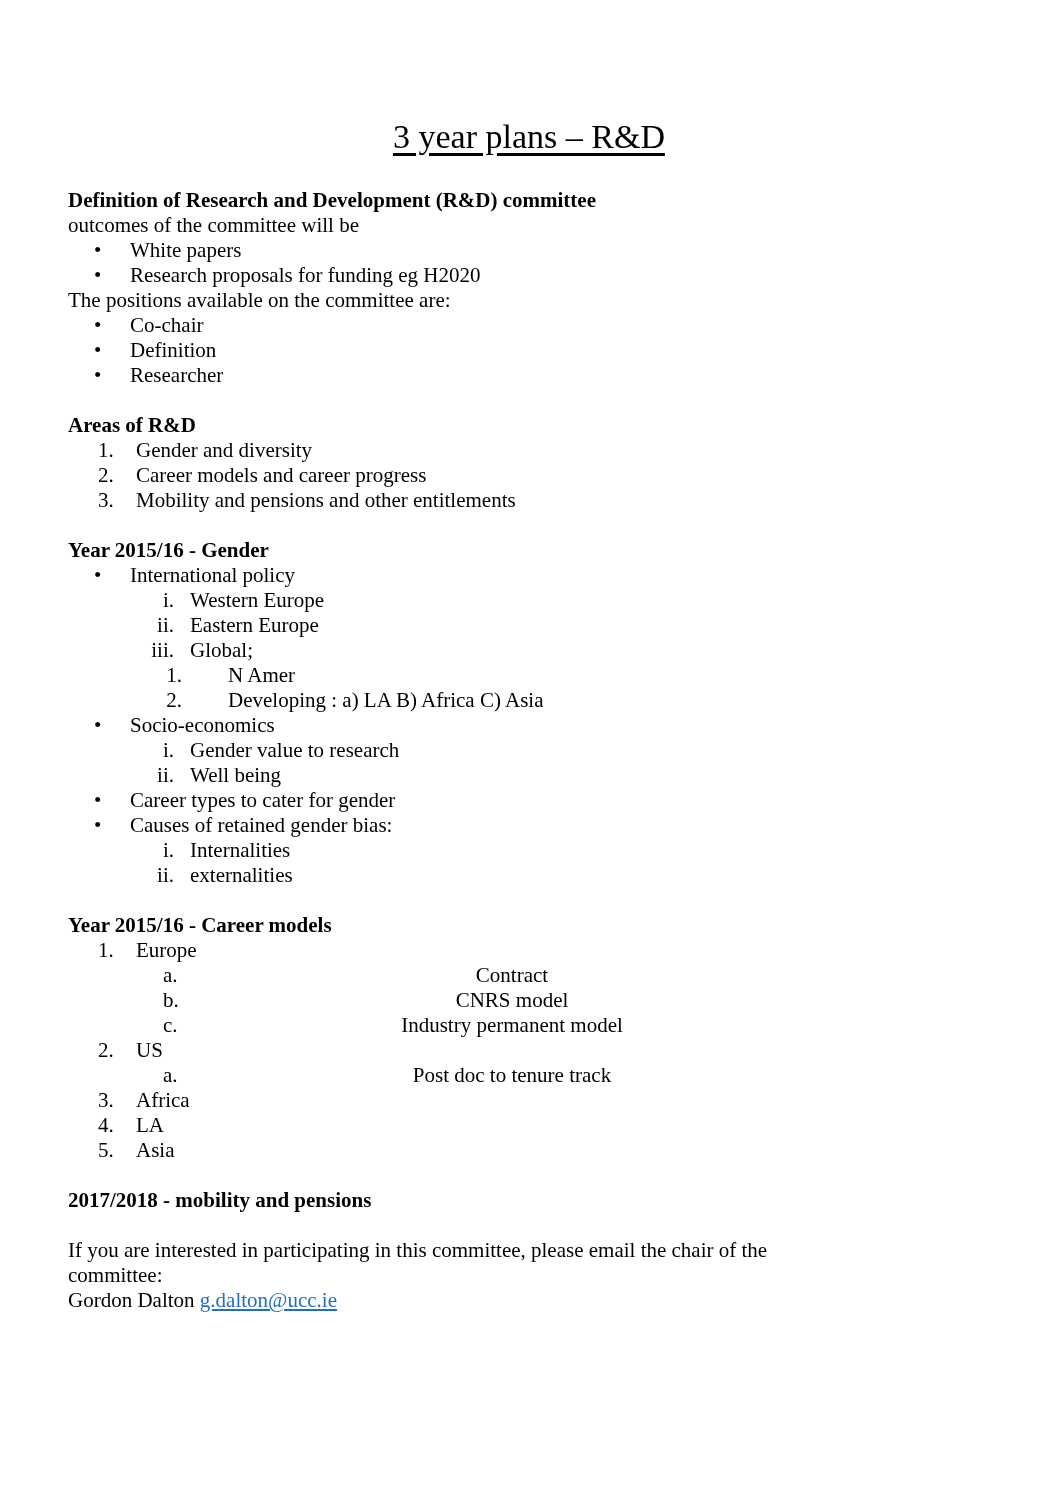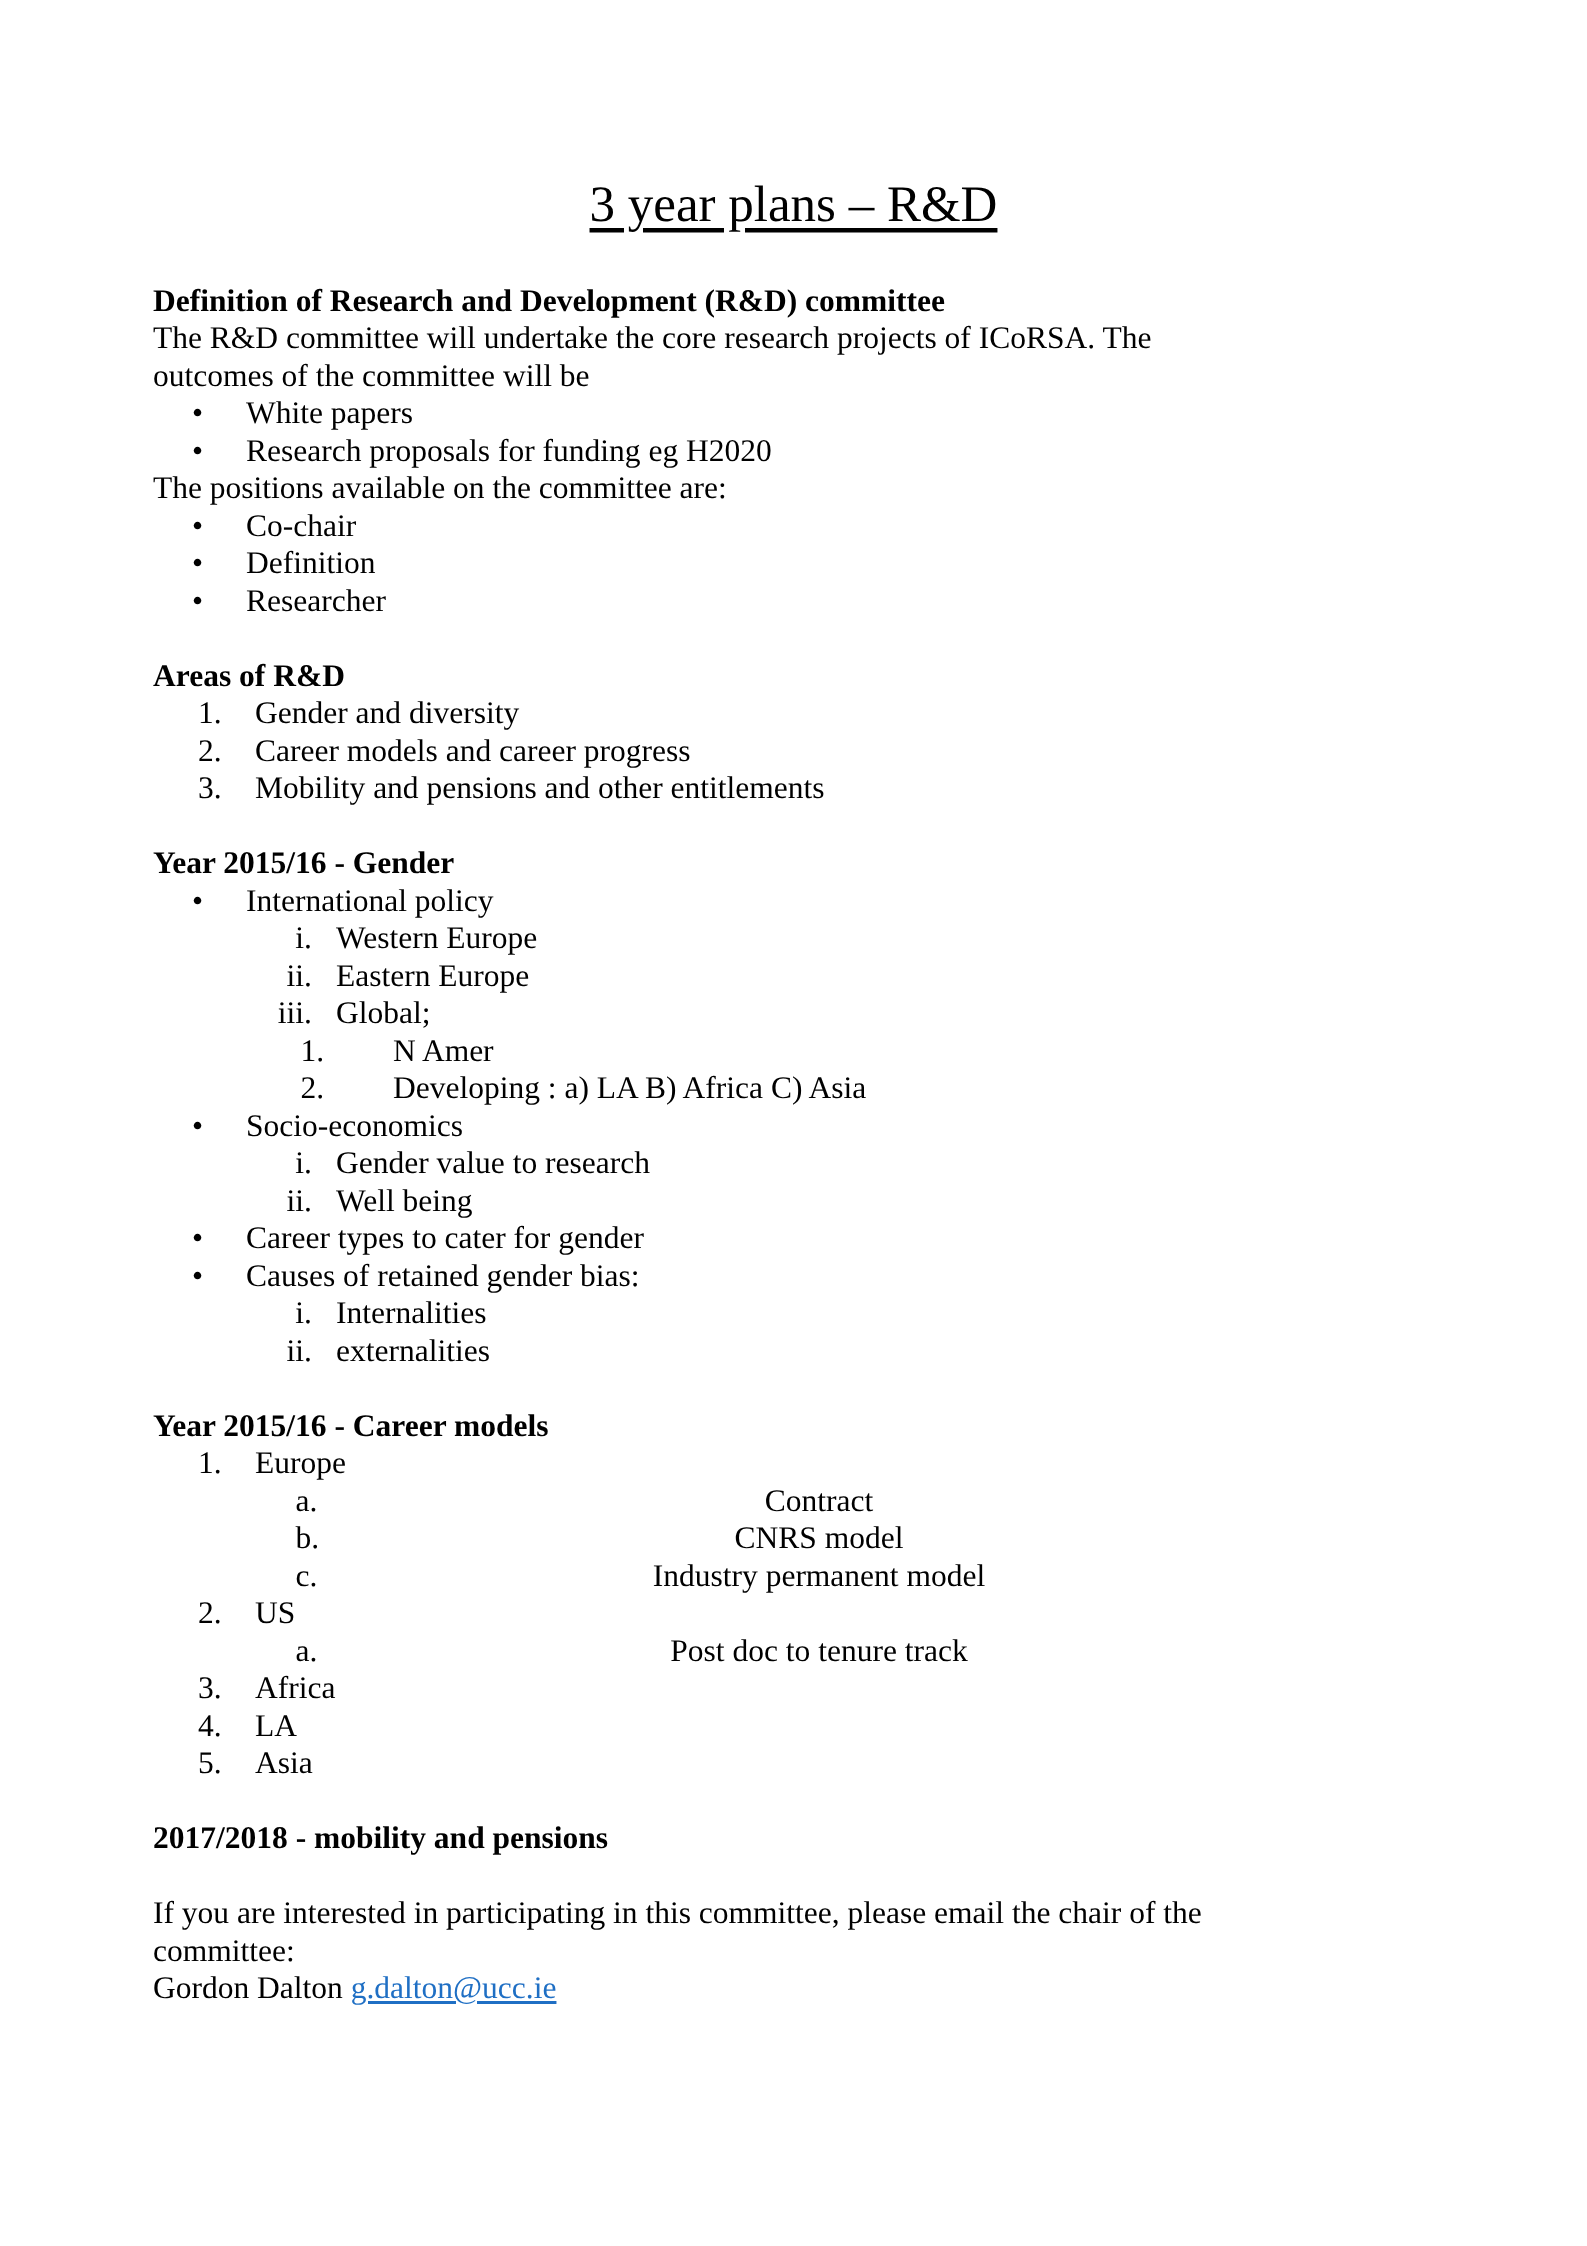--- a/index.html
+++ b/index.html
@@ -16,21 +16,21 @@
     padding-top:116px;
     text-align:center;
     font-size:34px;
     line-height:42px;
     text-decoration:underline;
     text-underline-offset:5px;
     margin-bottom:30px;
     white-space:nowrap;
   }
   .content{
-    margin-left:102px;
+    margin-left:68px;
     width:760px;
     font-size:21px;
   }
   .line{
     position:relative;
     height:25px;
     line-height:25px;
     white-space:nowrap;
   }
   .line .mk{
@@ -52,21 +52,20 @@
   .l-gap{height:25px;}
   a.email-link{text-decoration:underline;cursor:pointer;}
 </style>
 </head>
 <body>
 
 <div class="page">
   <div class="doc-title">3 year plans – R&amp;D</div>
   <div class="content">
       <div class="line l-h"><span class="tx">Definition of Research and Development (R&amp;D) committee</span></div>
-      <div class="line l-p"><span class="tx">The R&amp;D committee will undertake the core research projects of ICoRSA. The</span></div>
       <div class="line l-p"><span class="tx">outcomes of the committee will be</span></div>
       <div class="line l-bullet">
         <span class="mk">•</span>
         <span class="tx">White papers</span>
       </div>
       <div class="line l-bullet">
         <span class="mk">•</span>
         <span class="tx">Research proposals for funding eg H2020</span>
       </div>
       <div class="line l-p"><span class="tx">The positions available on the committee are:</span></div>

